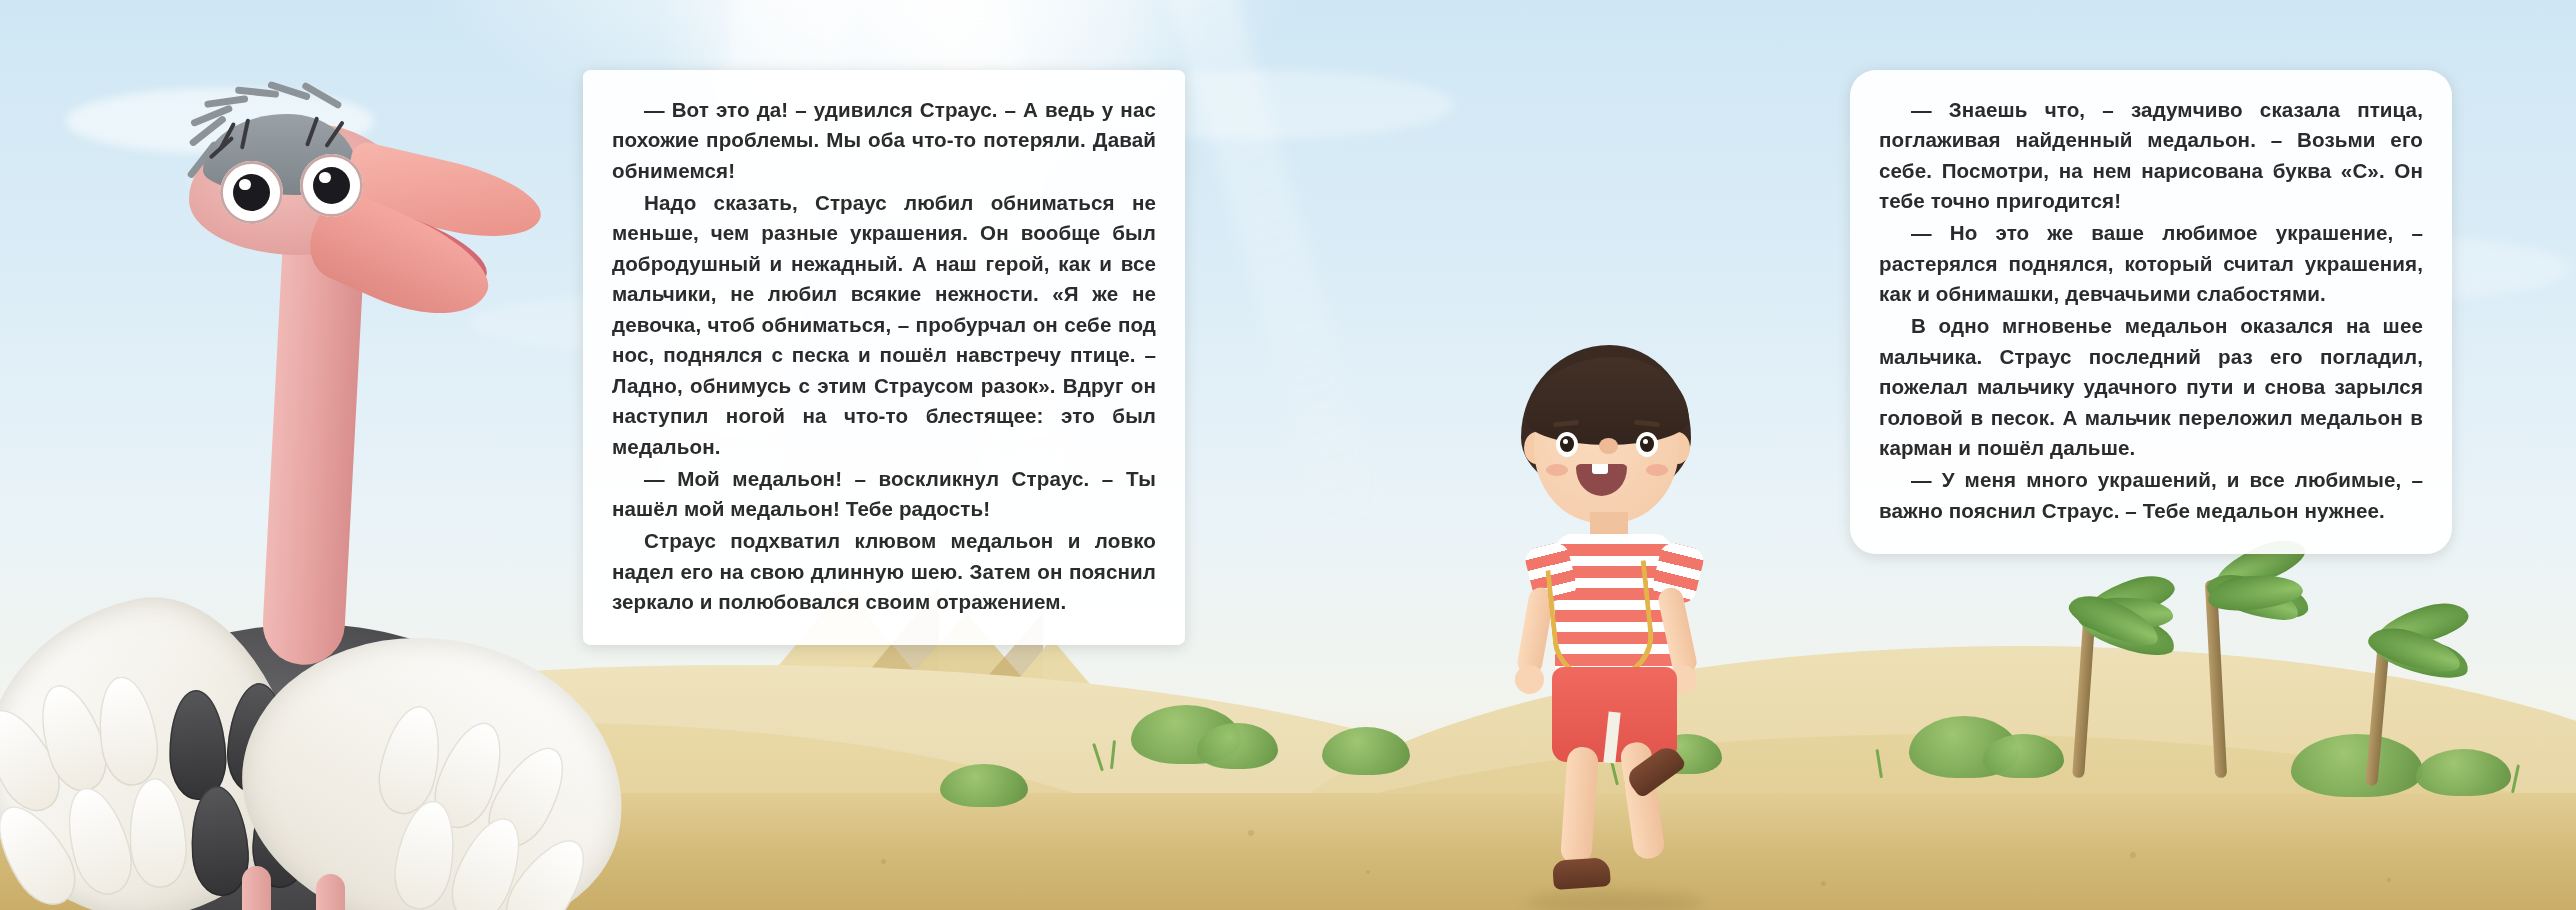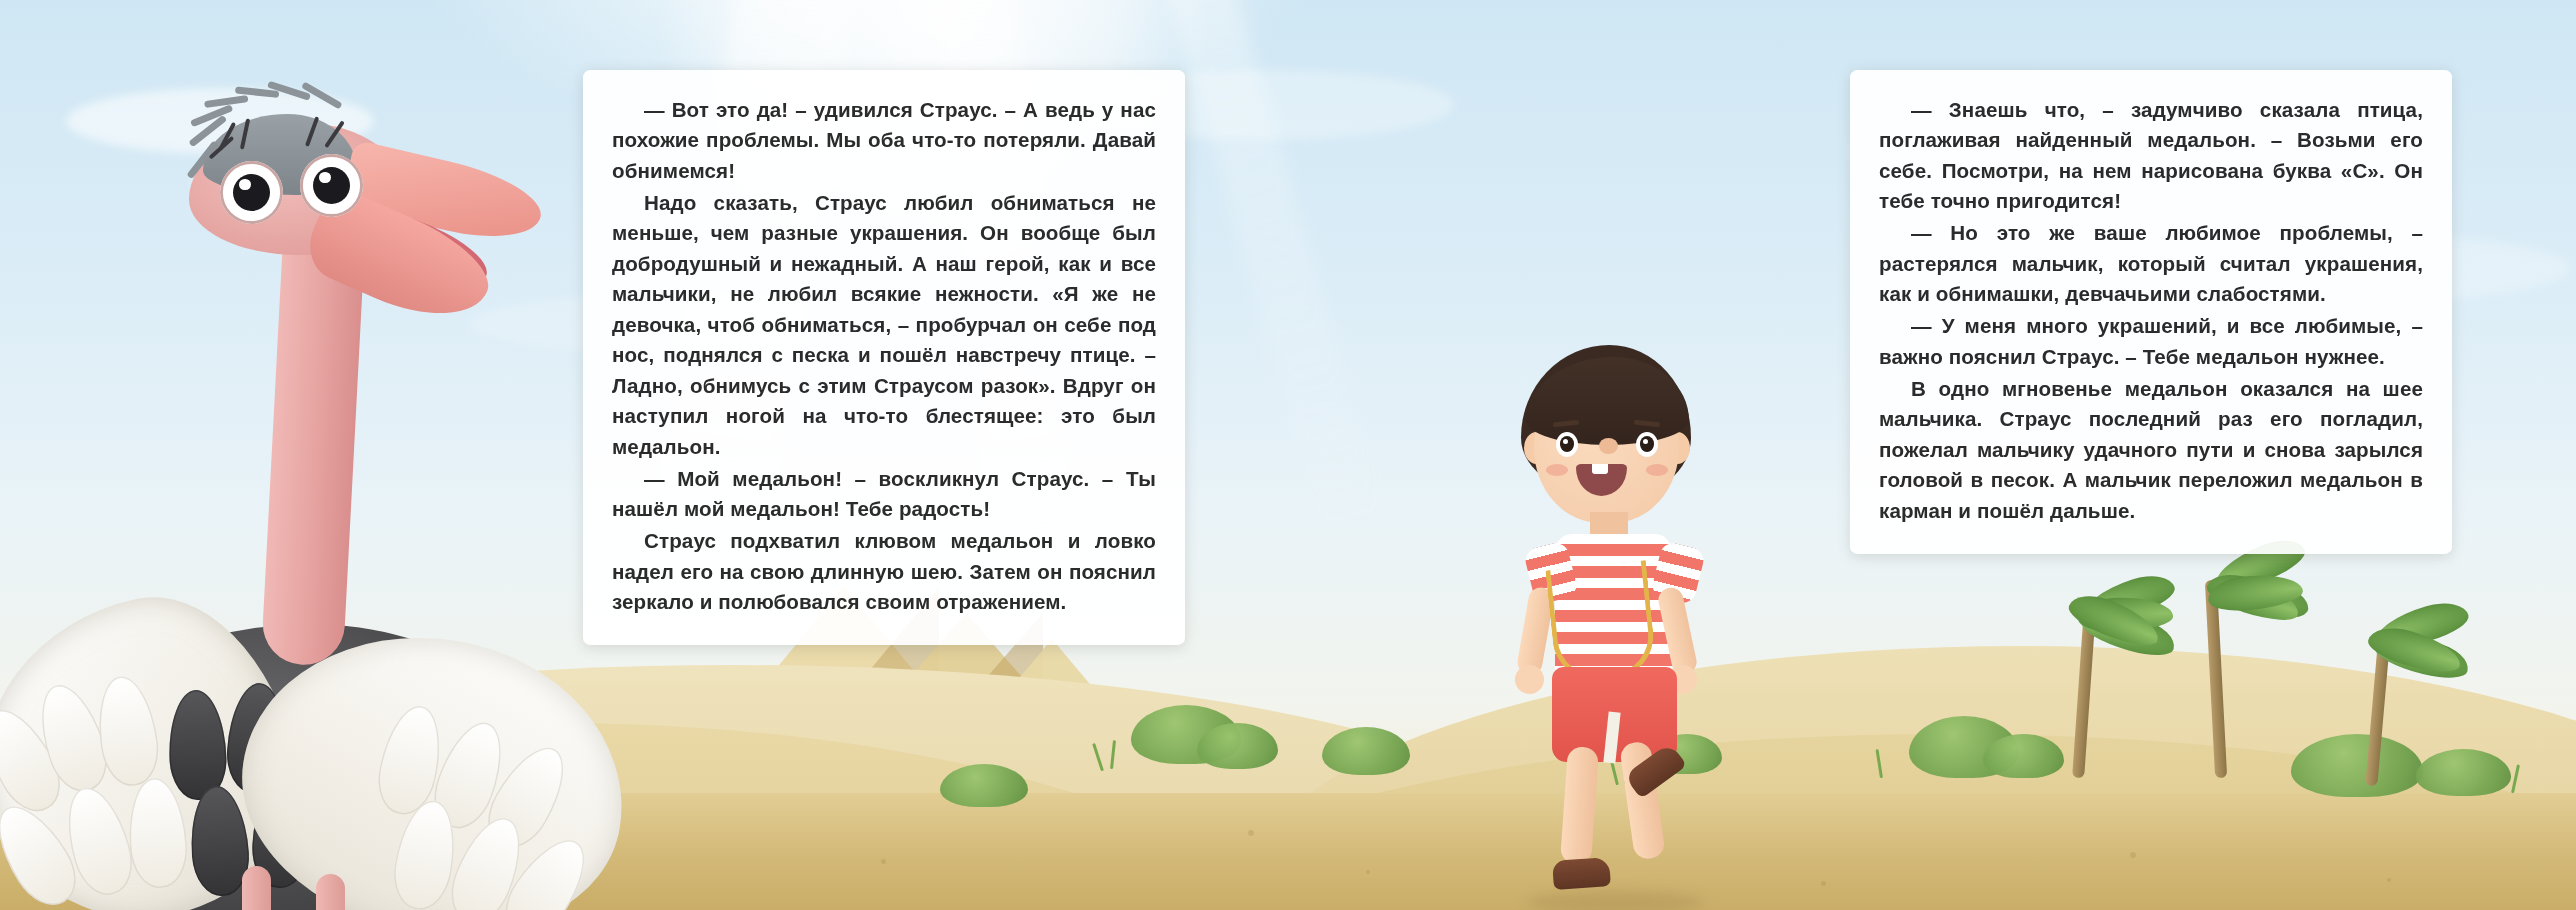--- a/index.html
+++ b/index.html
@@ -462,21 +462,21 @@
   
   .textbox {
     position: absolute;
     background: rgba(255,255,255,0.93);
     border-radius: 7.3px;
     box-shadow: 0 2.9px 13.2px rgba(90,90,70,0.18);
     padding: 25px 29px 28px 29px;
     box-sizing: border-box;
   }
   .tb-left  { left: 583px;  top: 70px;  width: 602px; }
-  .tb-right { left: 1850px; top: 70px;  width: 602px; }
+  .tb-right { left: 1850px; top: 70px;  width: 602px; border-radius: 26px; }
   .textbox p {
     margin: 0;
     color: #2b2b2b;
     font-size: 20.6px;
     line-height: 1.48;
     text-align: justify;
     text-indent: 32px;
     font-weight: 600;
     letter-spacing: 0.1px;
   }
@@ -668,19 +668,19 @@
 
   <div class="textbox tb-left">
     <p>— Вот это да! – удивился Страус. – А ведь у нас похожие проблемы. Мы оба что-то потеряли. Давай обнимемся!</p>
     <p>Надо сказать, Страус любил обниматься не меньше, чем разные украшения. Он вообще был добродушный и нежадный. А наш герой, как и все мальчики, не любил всякие нежности. «Я же не девочка, чтоб обниматься, – пробурчал он себе под нос, поднялся с песка и пошёл навстречу птице. – Ладно, обнимусь с этим Страусом разок». Вдруг он наступил ногой на что-то блестящее: это был медальон.</p>
     <p>— Мой медальон! – воскликнул Страус. – Ты нашёл мой медальон! Тебе радость!</p>
     <p>Страус подхватил клювом медальон и ловко надел его на свою длинную шею. Затем он пояснил зеркало и полюбовался своим отражением.</p>
   </div>
 
   <div class="textbox tb-right">
     <p>— Знаешь что, – задумчиво сказала птица, поглаживая найденный медальон. – Возьми его себе. Посмотри, на нем нарисована буква «С». Он тебе точно пригодится!</p>
-    <p>— Но это же ваше любимое проблемы, – растерялся мальчик, который считал украшения, как и обнимашки, девчачьими слабостями.</p>
+    <p>— Но это же ваше любимое украшение, – растерялся поднялся, который считал украшения, как и обнимашки, девчачьими слабостями.</p>
+    <p>В одно мгновенье медальон оказался на шее мальчика. Страус последний раз его погладил, пожелал мальчику удачного пути и снова зарылся головой в песок. А мальчик переложил медальон в карман и пошёл дальше.</p>
     <p>— У меня много украшений, и все любимые, – важно пояснил Страус. – Тебе медальон нужнее.</p>
-    <p>В одно мгновенье медальон оказался на шее мальчика. Страус последний раз его погладил, пожелал мальчику удачного пути и снова зарылся головой в песок. А мальчик переложил медальон в карман и пошёл дальше.</p>
   </div>
 
 </div>
 
 
 </body></html>

